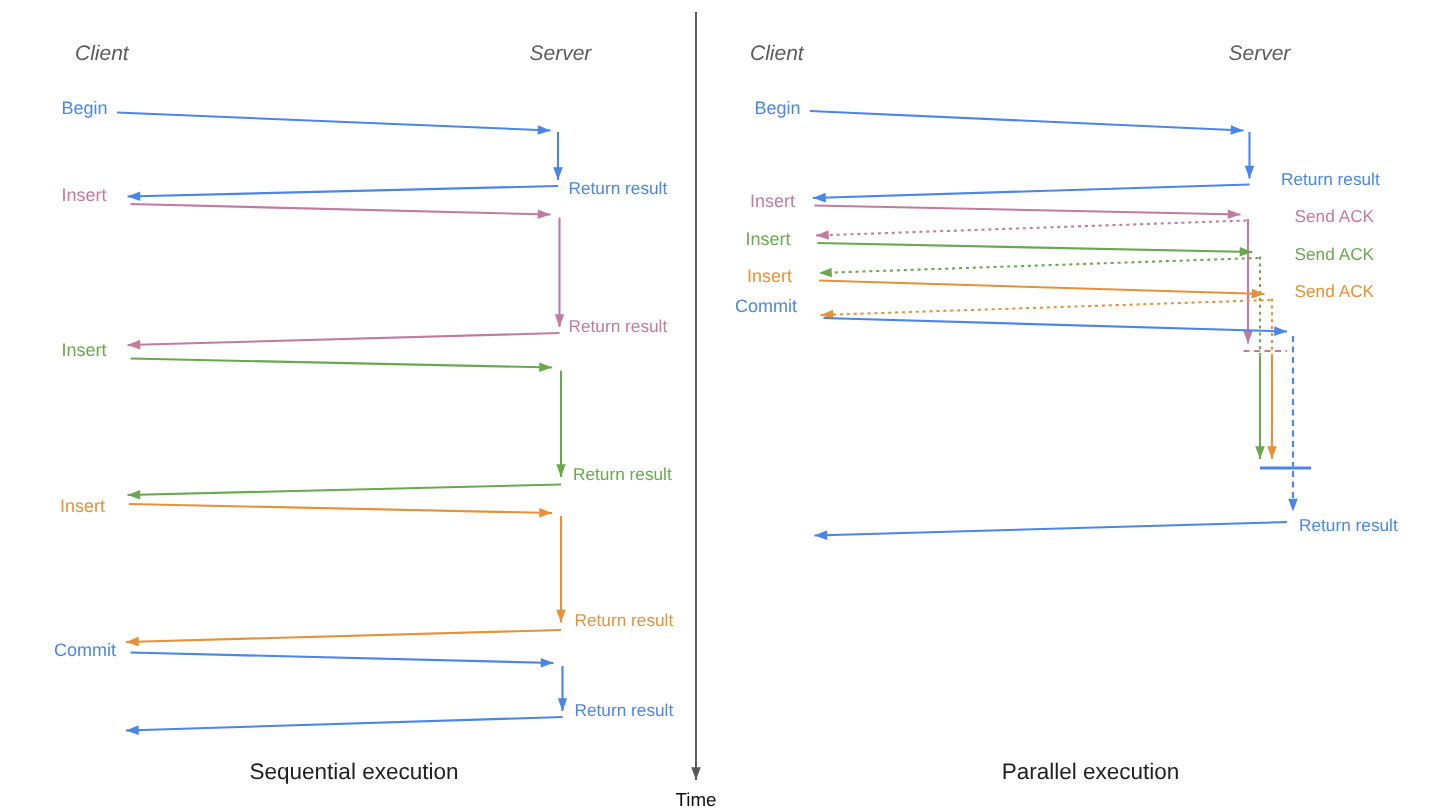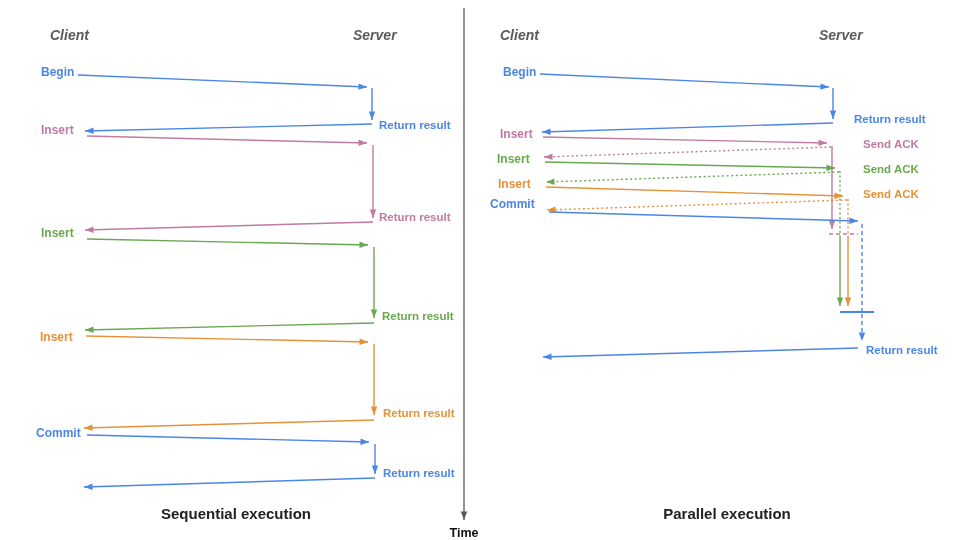--- a/index.html
+++ b/index.html
@@ -9,21 +9,20 @@
     width: 960px;
     height: 540px;
     overflow: hidden;
     font-family: "Liberation Sans", sans-serif;
   }
   #stage {
     position: relative;
     width: 960px;
     height: 472px;
     background: #ffffff;
-    font-weight: bold;
   }
   svg text {
     font-family: "Liberation Sans", sans-serif;
   }
   svg .hdr { font-style: italic; }
 </style>
 </head>
 <body>
 
 <div id="stage">

